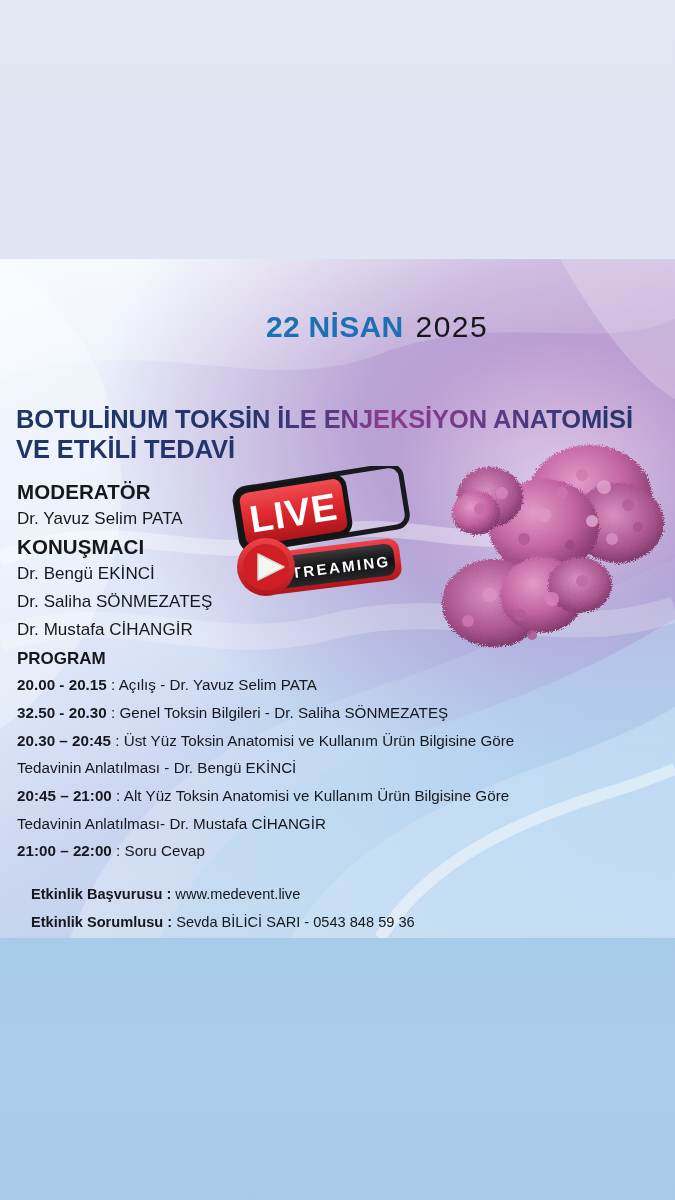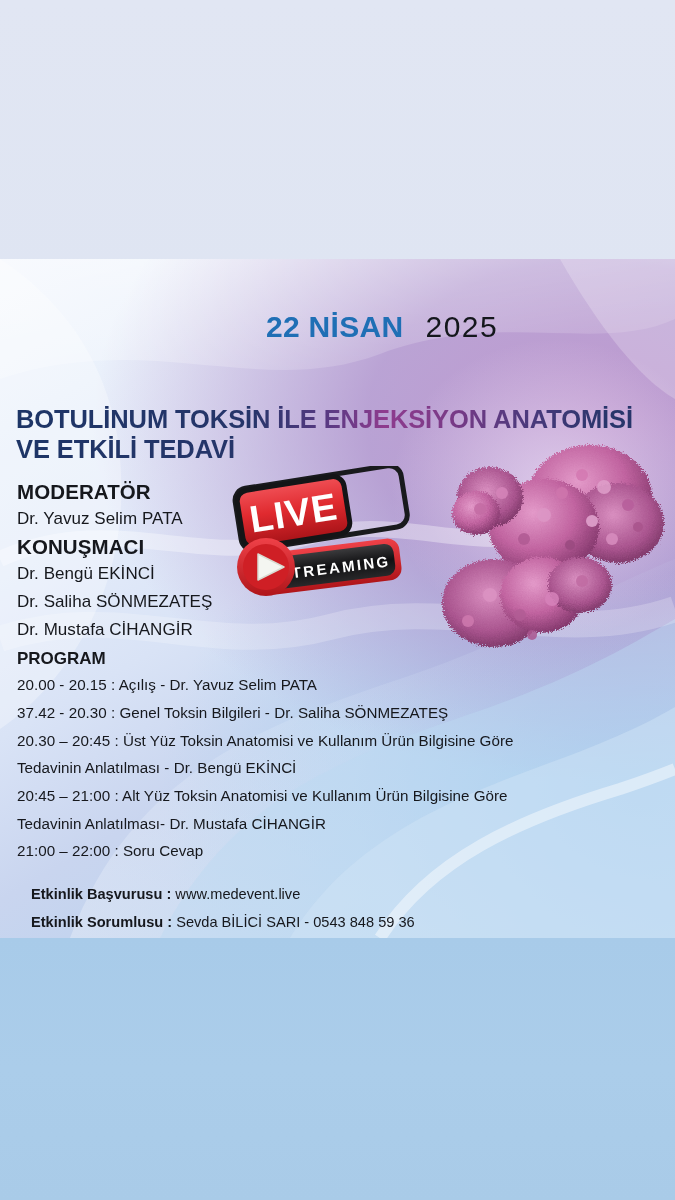--- a/index.html
+++ b/index.html
@@ -41,40 +41,40 @@
   }
   .lw-a { color:#1d3f6e; }
   .lw-b { color:#8fc9a8; }
   .lw-c { color:#1d3f6e; }
   
   #date-row {
     position:absolute; left:266px; top:53px;
     font-size:30px; line-height:1; white-space:nowrap;
   }
   #date-day { color:#1f6fb5; font-weight:bold; letter-spacing:.3px; }
-  #date-year { color:#14171c; font-weight:300; letter-spacing:1.5px; margin-left:22px;text-align:center; }
+  #date-year { color:#14171c; font-weight:300; letter-spacing:1.5px; margin-left:12px;text-align:center; }
   
   #title {
     position:absolute; left:16px; top:146px; width:655px;
     font-size:25.5px; font-weight:bold; line-height:1.17;
     letter-spacing:-.1px;
     background:linear-gradient(95deg,#1d3566 0%,#26356a 36%,#5c3a84 48%,#8e3c8e 56%,#7a3a87 66%,#4a3a7c 78%,#27356a 90%);
     -webkit-background-clip:text; background-clip:text; color:transparent;
     -webkit-text-fill-color:transparent;
   }
   
   #content {
     position:absolute; left:17px; top:219px; width:600px;
     color:#16181d;
   }
   .hd { font-size:20.5px; font-weight:bold; letter-spacing:.1px; line-height:1.32; }
   .nm { font-size:17px; line-height:1.64; letter-spacing:.05px; color:#16181d; }
   #program-head { font-size:17px; font-weight:bold; margin-top:3px; line-height:1.45; }
   .pg { font-size:15.2px; line-height:1.82; color:#16181d; letter-spacing:.02px; }
-  .pg b { font-weight:normal; }
+  .pg b { font-weight:bold; }
   #footer { position:absolute; left:31px; top:622px; width:620px; }
   .ft { font-size:14.6px; line-height:1.9; color:#16181d; }
   .ft b { font-weight:bold; }
   
   #live-badge { position:absolute; left:228px; top:207px; width:200px; height:145px; }
   
   #molecule { position:absolute; left:432px; top:176px; width:238px; height:222px; }
 </style>
 </head>
 <body>
@@ -215,21 +215,21 @@
     <div id="content">
       <div class="hd">MODERATÖR</div>
       <div class="nm">Dr. Yavuz Selim PATA</div>
       <div class="hd">KONUŞMACI</div>
       <div class="nm">Dr. Bengü EKİNCİ</div>
       <div class="nm">Dr. Saliha SÖNMEZATEŞ</div>
       <div class="nm">Dr. Mustafa CİHANGİR</div>
       <div id="program-head">PROGRAM</div>
 
       <div class="pg"><b>20.00 - 20.15</b><span> : </span><span>Açılış - Dr. Yavuz Selim PATA</span></div>
-      <div class="pg"><b>37.42 - 20.30</b><span> :  </span><span>Genel Toksin Bilgileri - Dr. Saliha SÖNMEZATEŞ</span></div>
+      <div class="pg"><b>32.50 - 20.30</b><span> :  </span><span>Genel Toksin Bilgileri - Dr. Saliha SÖNMEZATEŞ</span></div>
       <div class="pg"><b>20.30 – 20:45</b><span> : </span><span>Üst Yüz Toksin Anatomisi ve Kullanım Ürün Bilgisine Göre</span></div>
       <div class="pg"><b></b><span></span><span>Tedavinin Anlatılması - Dr. Bengü EKİNCİ</span></div>
       <div class="pg"><b>20:45 – 21:00</b><span> :  </span><span>Alt Yüz Toksin Anatomisi ve Kullanım Ürün Bilgisine Göre</span></div>
       <div class="pg"><b></b><span></span><span>Tedavinin Anlatılması- Dr. Mustafa CİHANGİR</span></div>
       <div class="pg"><b>21:00 – 22:00</b><span> : </span><span>Soru Cevap</span></div>
     </div>
 
     <div id="footer">
       <div class="ft"><b>Etkinlik Başvurusu :</b><span> www.medevent.live</span></div>
       <div class="ft"><b>Etkinlik Sorumlusu :</b><span> Sevda BİLİCİ SARI - 0543 848 59 36</span></div>

